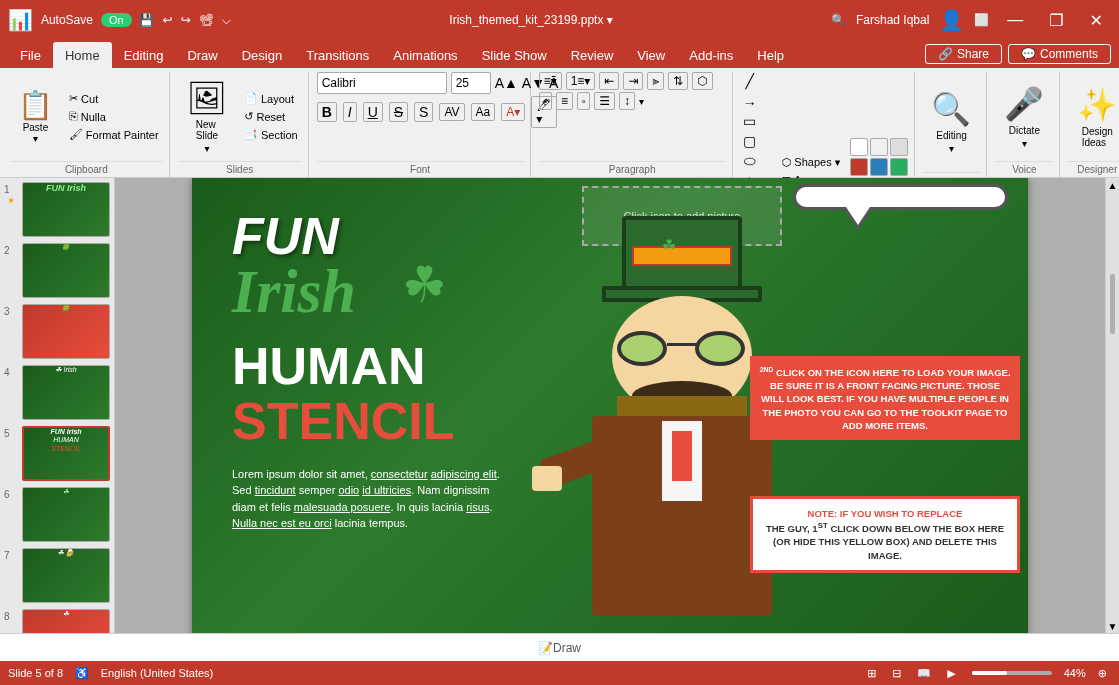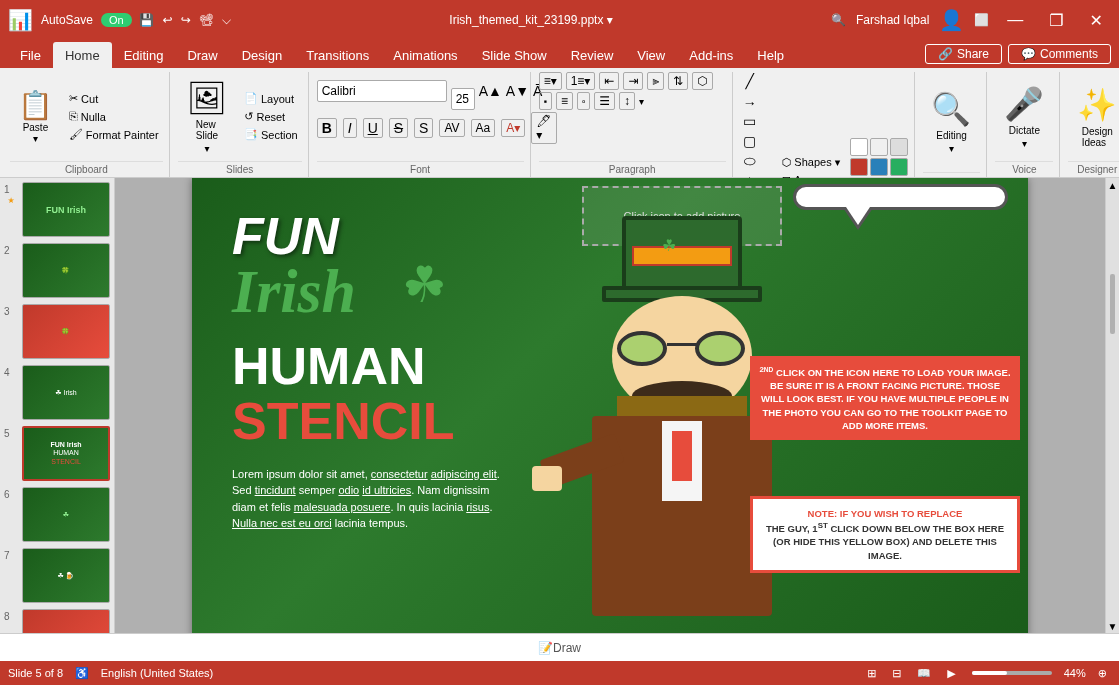--- a/index.html
+++ b/index.html
@@ -150,24 +150,25 @@
       padding-top: 2px;
     }
     .slide-img {
       flex: 1;
       height: 55px;
       background: #2d6a2d;
       border: 1px solid #aaa;
       border-radius: 2px;
       overflow: hidden;
       display: flex;
-      align-items: center;
+      align-items: flex-start;
       justify-content: center;
       font-size: 8px;
       color: white;
+      font-style: italic;
     }
     .slide-thumb.active .slide-img {
       border: 2px solid #c0392b;
     }
 
     
     #canvas-area {
       flex: 1;
       background: #b0b0b0;
       display: flex;
@@ -451,21 +452,21 @@
         <div class="r-btn-small"><span>📑</span> Section</div>
       </div>
     </div>
     <div class="ribbon-group-label">Slides</div>
   </div>
 
   <div class="ribbon-group" style="min-width:220px;">
     <div class="ribbon-group-content" style="flex-direction:column; align-items:flex-start; gap:2px;">
       <div style="display:flex; gap:4px; align-items:center;">
         <input type="text" class="font-input" style="width: 130px;" value="Calibri">
-        <input type="text" class="font-input" style="width: 24px; margin-top: 16px;" value="25">
+        <input type="text" class="font-input" style="width: 40px;" value="25">
         <span style="cursor:pointer;font-size:14px;">A▲</span>
         <span style="cursor:pointer;font-size:14px;">A▼</span>
         <span style="cursor:pointer;font-size:14px;">Ā</span>
       </div>
       <div style="display:flex; gap:6px; align-items:center;">
         <span style="font-weight:bold; font-size:14px; cursor:pointer; padding:1px 4px; border:1px solid #aaa; border-radius:2px;">B</span>
         <span style="font-style:italic; font-size:14px; cursor:pointer; padding:1px 4px; border:1px solid #aaa; border-radius:2px;">I</span>
         <span style="text-decoration:underline; font-size:14px; cursor:pointer; padding:1px 4px; border:1px solid #aaa; border-radius:2px;">U</span>
         <span style="text-decoration:line-through; font-size:14px; cursor:pointer; padding:1px 4px; border:1px solid #aaa; border-radius:2px;">S</span>
         <span style="font-size:14px; cursor:pointer; padding:1px 4px; border:1px solid #aaa; border-radius:2px;">S</span>

